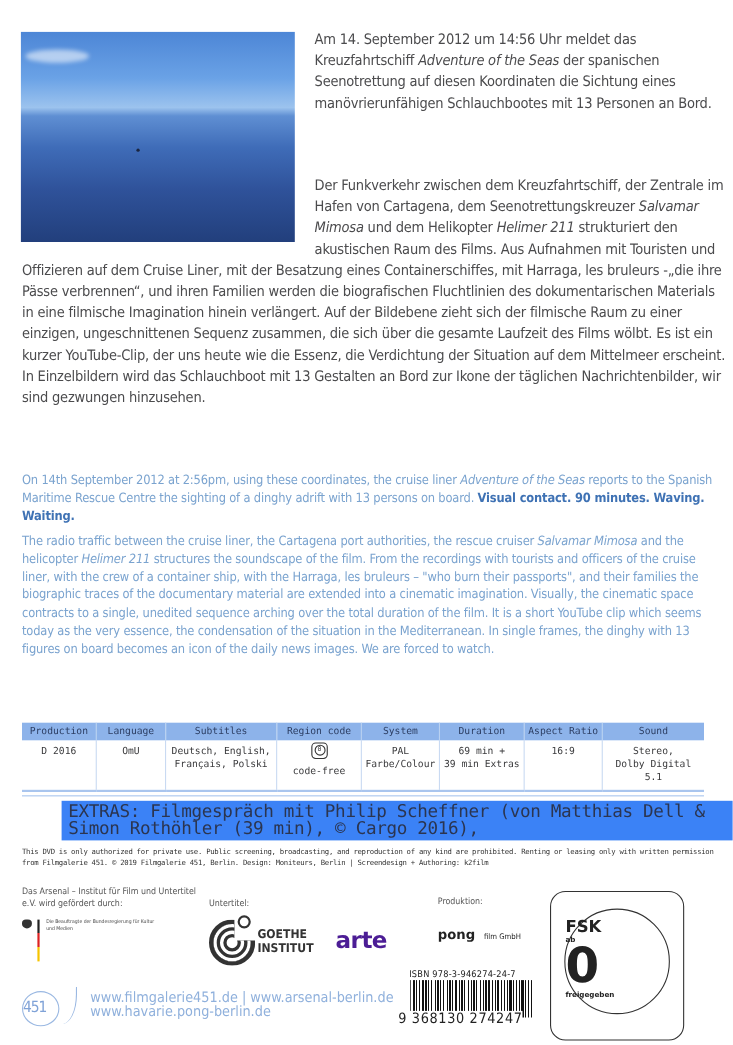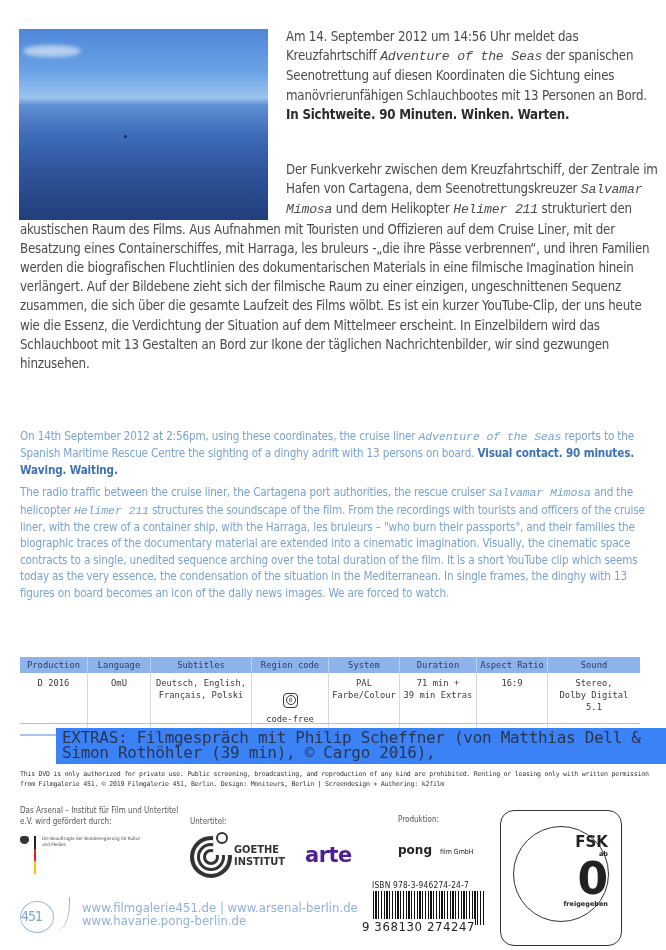--- a/index.html
+++ b/index.html
@@ -10,21 +10,21 @@
   .cloud { position:absolute; left:4px; top:16px; width:58px; height:12px; border-radius:50%; background:rgba(255,255,255,0.55); filter:blur(2px); }
   .dinghy { position:absolute; left:105px; top:106px; width:3px; height:3px; background:#1a2540; border-radius:50%; }
   .de { font-size:13.2px; line-height:19.2px; color:#4b4b4d; letter-spacing:-0.2px; }
   .de1 { left:286px; top:27px; width:370px; }
   .de1 b { color:#2b2b2d; }
   .de2 { left:20px; top:160px; width:640px; }
   .de2 .indent { display:block; padding-left:266px; }
   .en { left:20px; top:428px; width:640px; font-size:11.6px; line-height:16.4px; color:#7aa3cf; letter-spacing:-0.15px; }
   .en b { color:#3f72b4; }
   .en p { margin:0 0 6px 0; }
-  i { font-style:italic;font-family:Liberation Mono, monospace; }
+  i { font-style:italic; }
   table.spec { position:absolute; left:20px; top:657px; width:620px; border-collapse:collapse; font-family:"DejaVu Sans Mono", monospace; font-size:8.8px; color:#3a3a3c; }
   .spec th { background:#8db3ea; color:#2c3e63; font-weight:normal; height:16px; padding:0; text-align:center; border-left:1px solid #b9d1f1; }
   .spec td { height:40px; text-align:center; vertical-align:top; padding-top:4px; line-height:12px; border-left:1px solid #c9daf2; border-bottom:2px solid #a9c5ee; }
   .spec th:first-child, .spec td:first-child { border-left:none; }
   .region-icon { display:inline-block; width:13px; height:13px; border:1.5px solid #333; border-radius:4px; position:relative; margin-bottom:2px; }
   .region-icon::after { content:"0"; position:absolute; left:2px; top:1px; width:8px; height:8px; border:1px solid #333; border-radius:50%; font-size:6px; line-height:8px; text-align:center; }
   .rule { left:20px; top:723px; width:620px; height:1px; background:#a9c5ee; }
   .extras { left:20px; top:728px; width:620px; height:36px; background:#3b82f6; font-family:"DejaVu Sans Mono", monospace; font-size:16px; color:#2b3550; line-height:14.5px; padding:3px 0 0 6px; box-sizing:border-box; letter-spacing:-0.3px;margin-left:36px; }
   .extras .l2 { padding-left:48px; }
   .extras .en-b { color:#eef4fc; }
@@ -43,41 +43,40 @@
   .arte { left:305px; top:843px; font-family:"DejaVu Sans", sans-serif; font-weight:bold; font-size:21px; color:#4c1d95; letter-spacing:-0.5px; }
   .produktion { left:398px; top:814px; }
   .pong { left:398px; top:839px; color:#222; }
   .pong b { font-family:"DejaVu Sans", sans-serif; font-size:12px; font-weight:bold; }
   .pong span { font-size:7px; margin-left:8px; }
   .isbn { left:372px; top:880px; font-family:"DejaVu Sans Condensed","DejaVu Sans", sans-serif; font-size:8.3px; color:#222; letter-spacing:0.2px; }
   .barcode { left:373px; top:891px; width:112px; height:34px; }
   .barcode-bars { width:100%; height:100%; background: repeating-linear-gradient(90deg,#111 0 1px,#fff 1px 2px,#111 2px 4px,#fff 4px 5px,#111 5px 6px,#fff 6px 8px,#111 8px 9px,#fff 9px 11px); }
   .barnum { left:362px; top:919px; font-family:"DejaVu Sans Condensed","DejaVu Sans", sans-serif; font-size:13px; color:#222; background:#fff; letter-spacing:0.6px; }
   .fsk-box { left:500px; top:810px; width:122px; height:136px; border:1.3px solid #333; border-radius:14px; box-sizing:border-box; }
-  .fsk-circ { position:absolute; left:12px; top:15px; width:96px; height:96px; border:1.2px solid #333; border-radius:50%; box-sizing:border-box; text-align:right; font-family:"DejaVu Sans", sans-serif; color:#222; }
+  .fsk-circ { position:absolute; left:12px; top:15px; width:96px; height:96px; border:1.2px solid #333; border-radius:50%; box-sizing:border-box; text-align:left; font-family:"DejaVu Sans", sans-serif; color:#222; }
   .fsk-t { display:block; font-weight:bold; font-size:15px; line-height:15px; margin-top:8px; }
   .fsk-ab { display:block; font-weight:bold; font-size:6.5px; line-height:8px; }
   .fsk-0 { display:block; font-weight:bold; font-size:44px; line-height:42px; }
   .fsk-f { display:block; font-weight:bold; font-size:6.5px; line-height:8px; }
   .logo451 { left:20px; top:897px; width:52px; height:40px; }
   .logo451-c { position:absolute; left:0; top:4px; width:34px; height:32px; border:1.5px solid #9ab8e2; border-radius:50%; box-sizing:border-box; color:#7fa2d7; font-family:"DejaVu Sans Condensed","DejaVu Sans", sans-serif; font-size:14px; line-height:29px; text-align:left; letter-spacing:-1px; }
   .logo451-w { position:absolute; left:33px; top:0; width:16px; height:34px; border-right:1.5px solid #9ab8e2; border-radius:0 0 80% 0; }
   .links { left:82px; top:902px; font-size:13px; line-height:12.5px; color:#8fb0dc; }
 </style>
 </head>
 <body>
 
 <div class="abs photo">
   <div class="cloud"></div>
   <div class="dinghy"></div>
 </div>
 
 <div class="abs de de1">
   <span>Am 14. September 2012 um 14:56 Uhr meldet das Kreuzfahrtschiff </span><i>Adventure of the Seas</i><span> der spanischen Seenotrettung auf diesen Koordinaten die Sichtung eines manövrierunfähigen Schlauchbootes mit 13 Personen an Bord.</span><br>
-  <b>In Sichtweite. 90 Minuten. Winken. Warten.</b>
 </div>
 
 <div class="abs de de2">
   <span class="indent" style="padding-left:266px;display:block;width:370px;margin-left:0;"></span>
 </div>
 <div class="abs de" style="left:20px;top:160px;width:640px;">
   <div style="float:left;width:266px;height:58px;"></div>
   <span>Der Funkverkehr zwischen dem Kreuzfahrtschiff, der Zentrale im Hafen von Cartagena, dem Seenotrettungskreuzer </span><i>Salvamar Mimosa</i><span> und dem Helikopter </span><i>Helimer 211</i><span> strukturiert den akustischen Raum des Films. Aus Aufnahmen mit Touristen und Offizieren auf dem Cruise Liner, mit der Besatzung eines Containerschiffes, mit Harraga, les bruleurs -„die ihre Pässe verbrennen“, und ihren Familien werden die biografischen Fluchtlinien des dokumentarischen Materials in eine filmische Imagination hinein verlängert. Auf der Bildebene zieht sich der filmische Raum zu einer einzigen, ungeschnittenen Sequenz zusammen, die sich über die gesamte Laufzeit des Films wölbt. Es ist ein kurzer YouTube-Clip, der uns heute wie die Essenz, die Verdichtung der Situation auf dem Mittelmeer erscheint. In Einzelbildern wird das Schlauchboot mit 13 Gestalten an Bord zur Ikone der täglichen Nachrichtenbilder, wir sind gezwungen hinzusehen.</span>
 </div>
 
@@ -95,23 +94,23 @@
     <th style="width:76px">Region code</th>
     <th style="width:70px">System</th>
     <th style="width:76px">Duration</th>
     <th style="width:70px">Aspect Ratio</th>
     <th>Sound</th>
   </tr>
   <tr>
     <td>D 2016</td>
     <td>OmU</td>
     <td><span>Deutsch, English,</span><br><span>Français, Polski</span></td>
-    <td style="padding-top:20px"><span class="region-icon"></span><br><span>code-free</span></td>
+    <td style="padding-top:2px"><span class="region-icon"></span><br><span>code-free</span></td>
     <td><span>PAL</span><br><span>Farbe/Colour</span></td>
-    <td><span>71 min +</span><br><span>39 min Extras</span></td>
+    <td><span>69 min +</span><br><span>39 min Extras</span></td>
     <td>16:9</td>
     <td><span>Stereo,</span><br><span>Dolby Digital 5.1</span></td>
   </tr>
 </tbody>
   </table>
 <div class="abs rule"></div>
 
 <div class="abs extras">
   <div>EXTRAS: Filmgespräch mit Philip Scheffner (von Matthias Dell &amp; Simon Rothöhler (39 min), © Cargo 2016),</div>
 </div>

